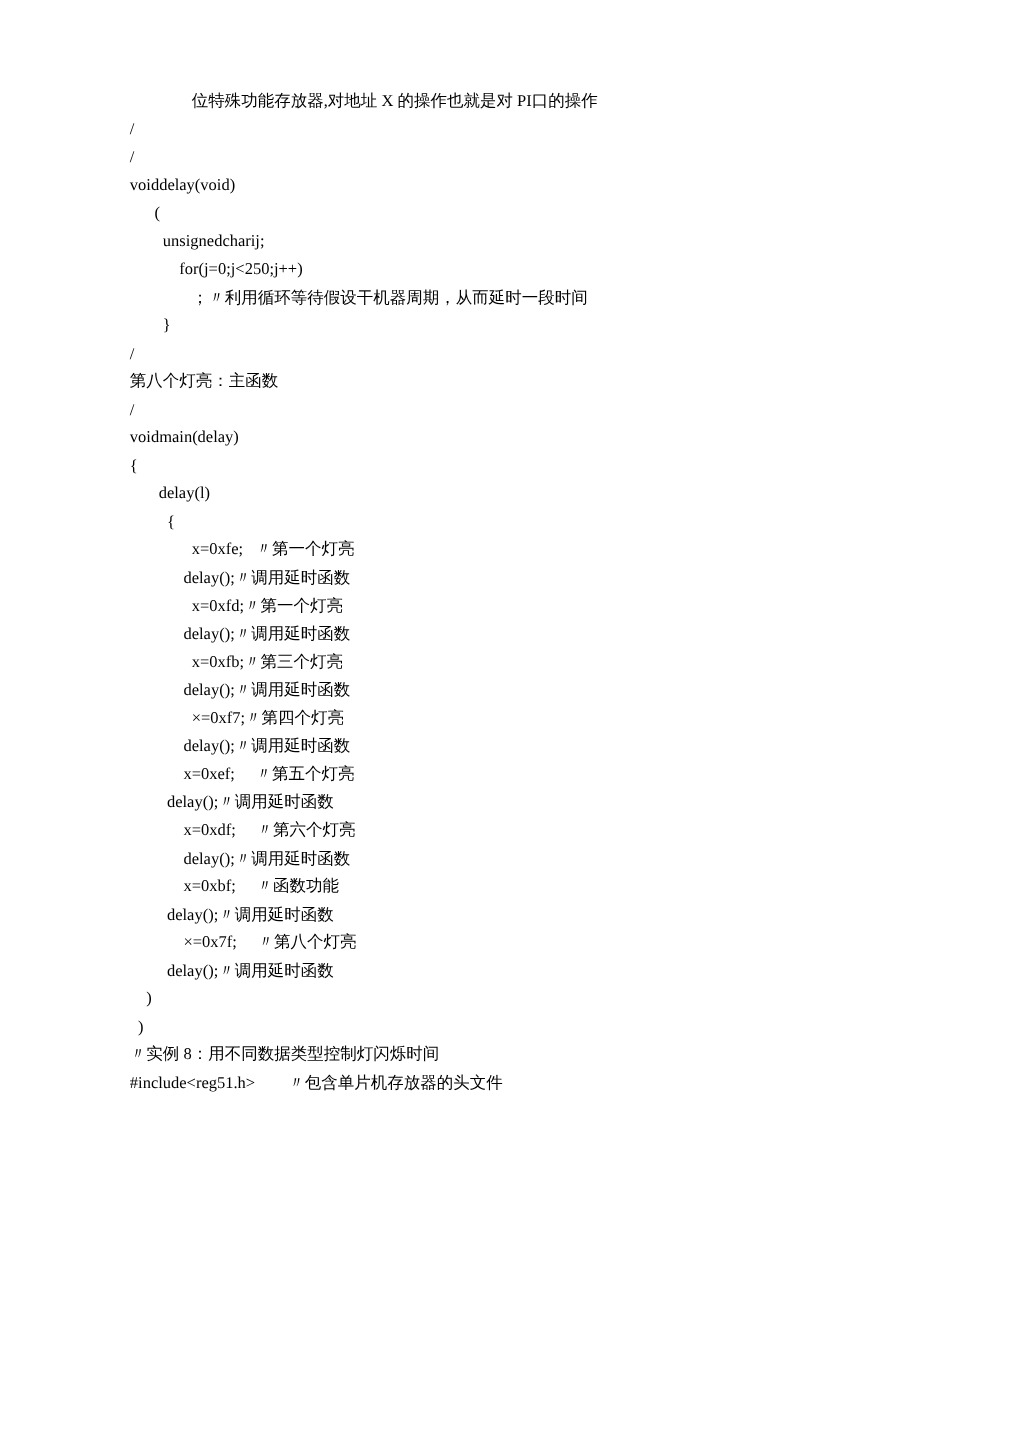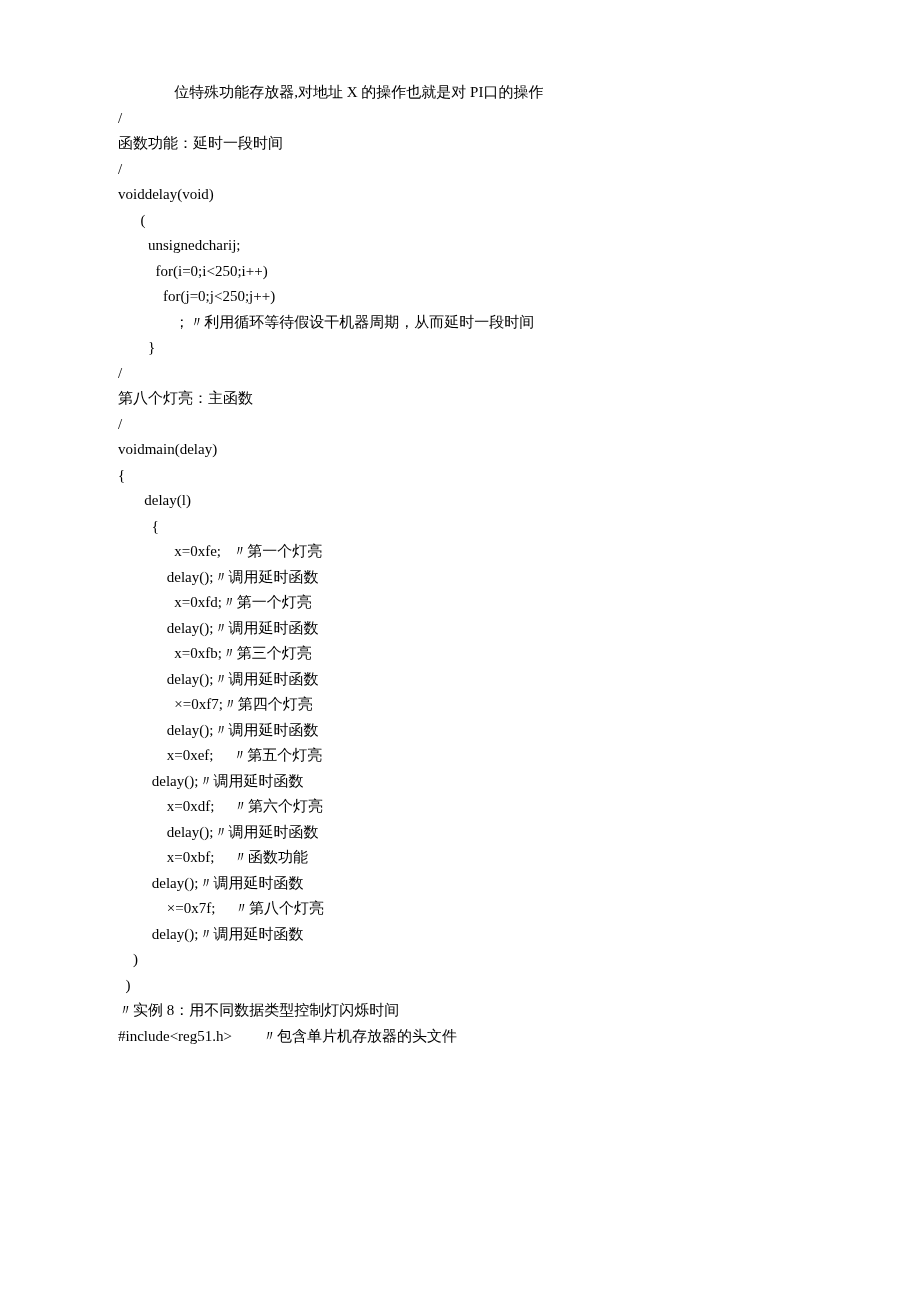--- a/index.html
+++ b/index.html
@@ -18,26 +18,24 @@
   .line {
     white-space: pre;
   }
 </style>
 </head>
 <body>
 
 <div class="page">
   <div class="line">               位特殊功能存放器,对地址 X 的操作也就是对 PI口的操作</div>
   <div class="line">/</div>
-  <div class="line">函数功能：延时一段时间</div>
   <div class="line">/</div>
   <div class="line">voiddelay(void)</div>
   <div class="line">      (</div>
   <div class="line">        unsignedcharij;</div>
-  <div class="line">          for(i=0;i&lt;250;i++)</div>
   <div class="line">            for(j=0;j&lt;250;j++)</div>
   <div class="line">               ；〃利用循环等待假设干机器周期，从而延时一段时间</div>
   <div class="line">        }</div>
   <div class="line">/</div>
   <div class="line">第八个灯亮：主函数</div>
   <div class="line">/</div>
   <div class="line">voidmain(delay)</div>
   <div class="line">{</div>
   <div class="line">       delay(l)</div>
   <div class="line">         {</div>

